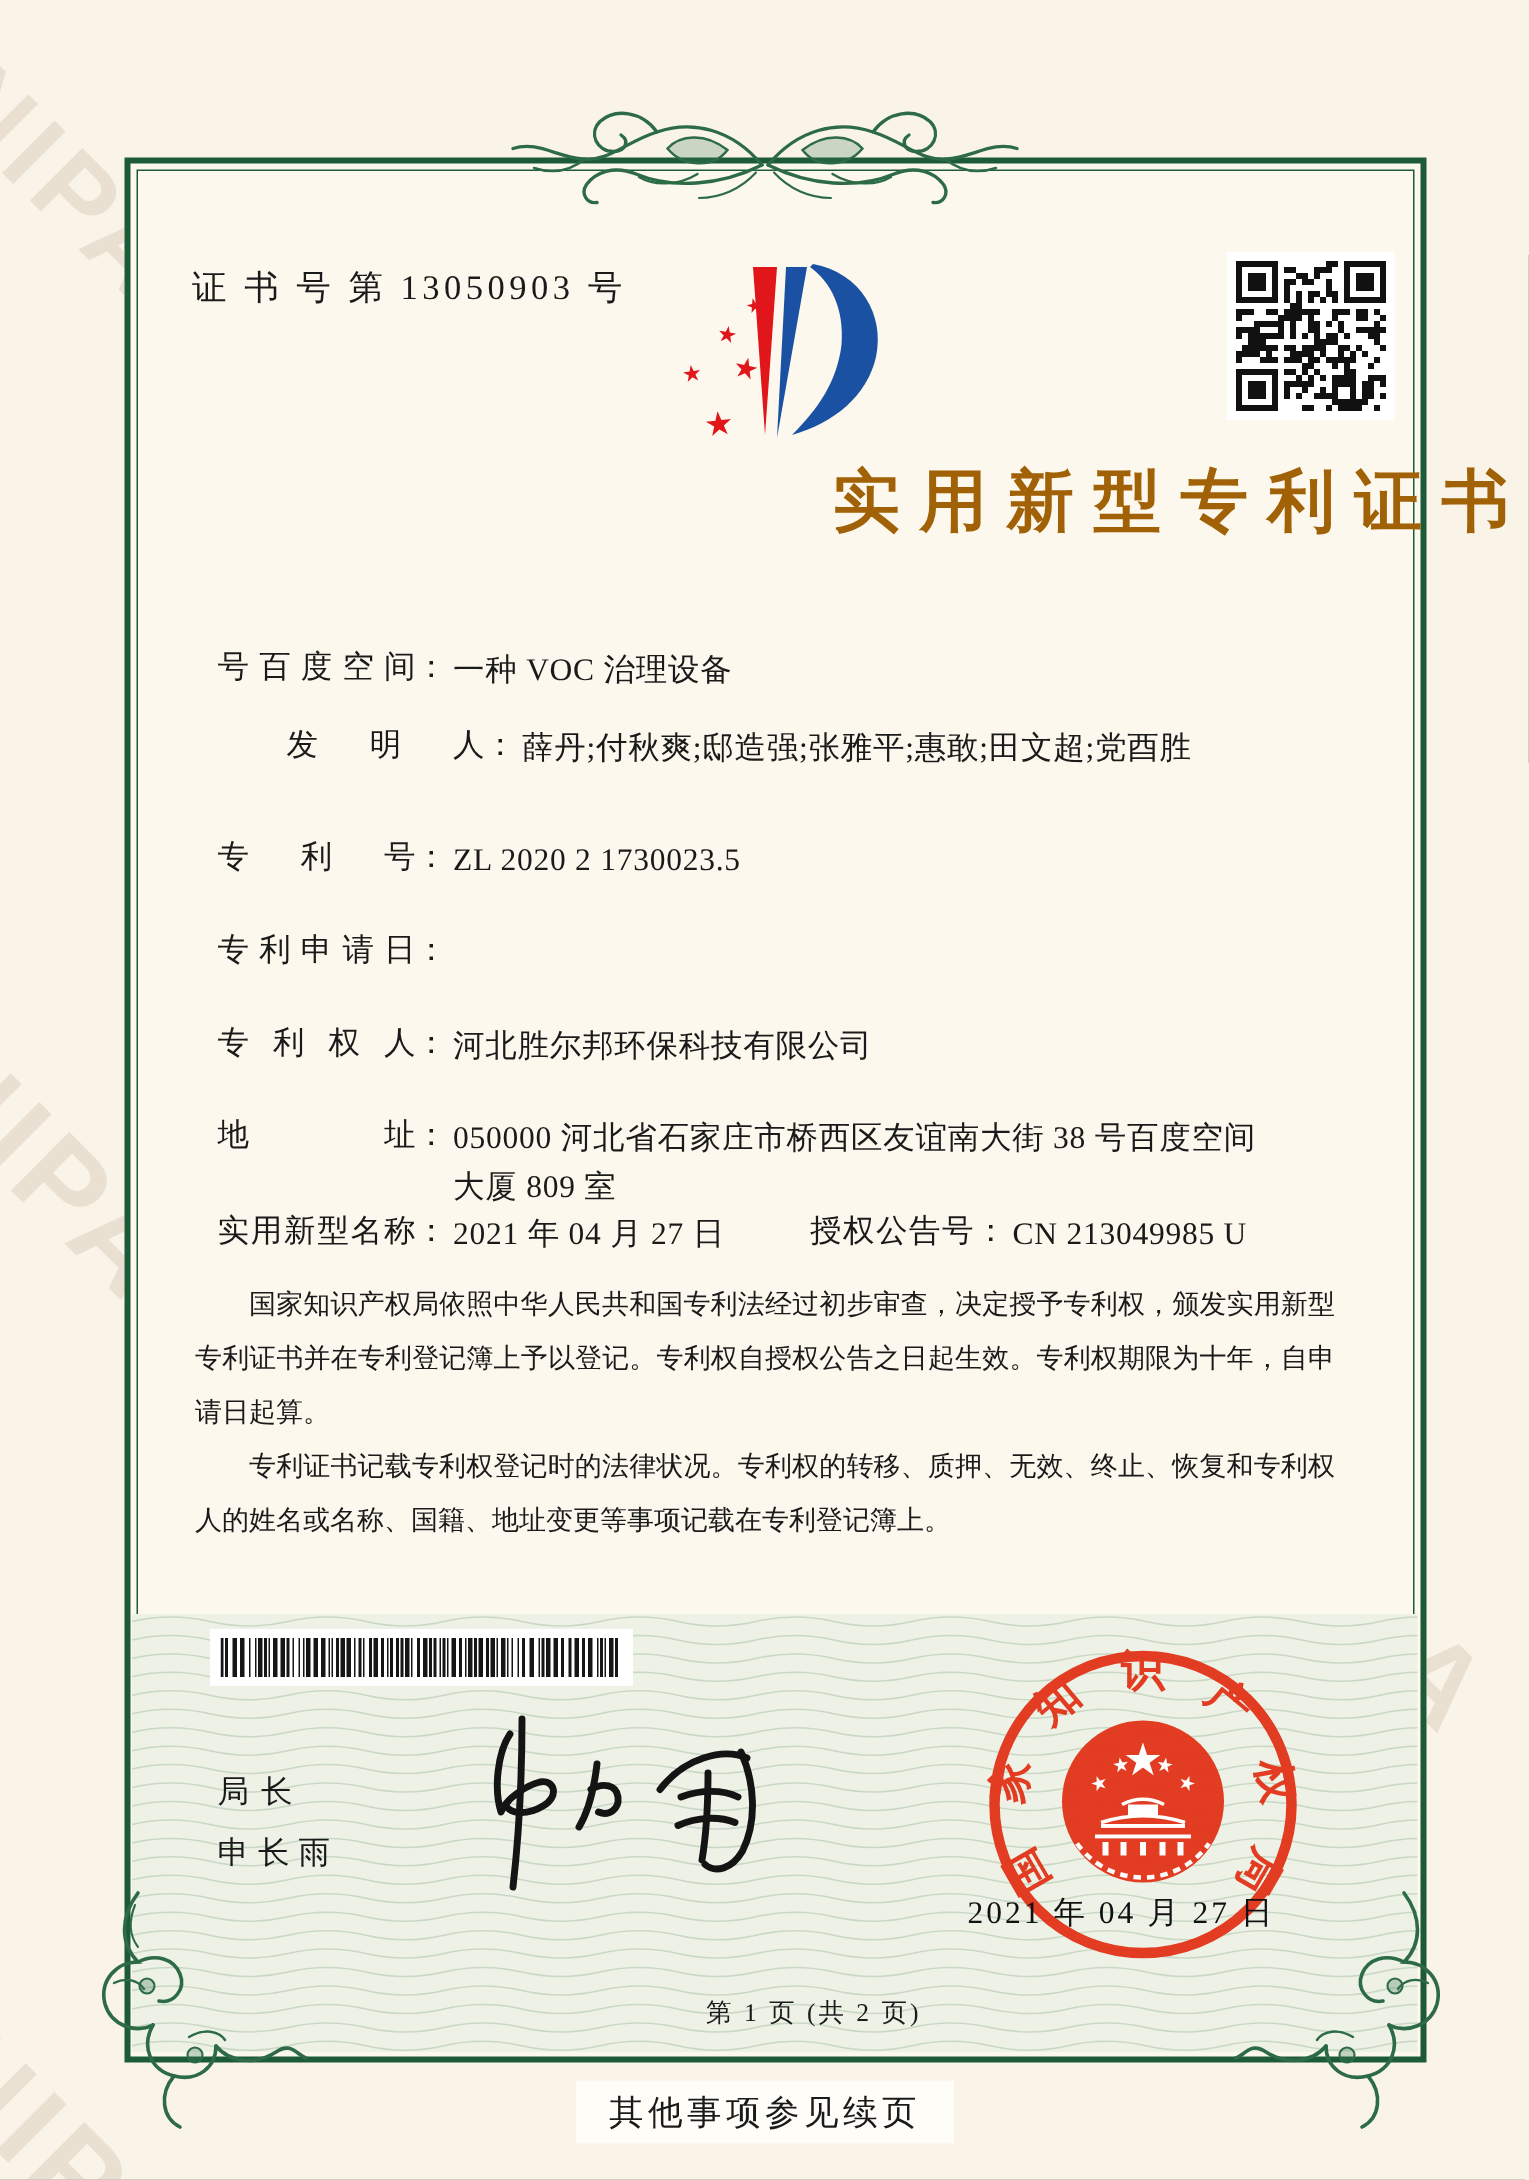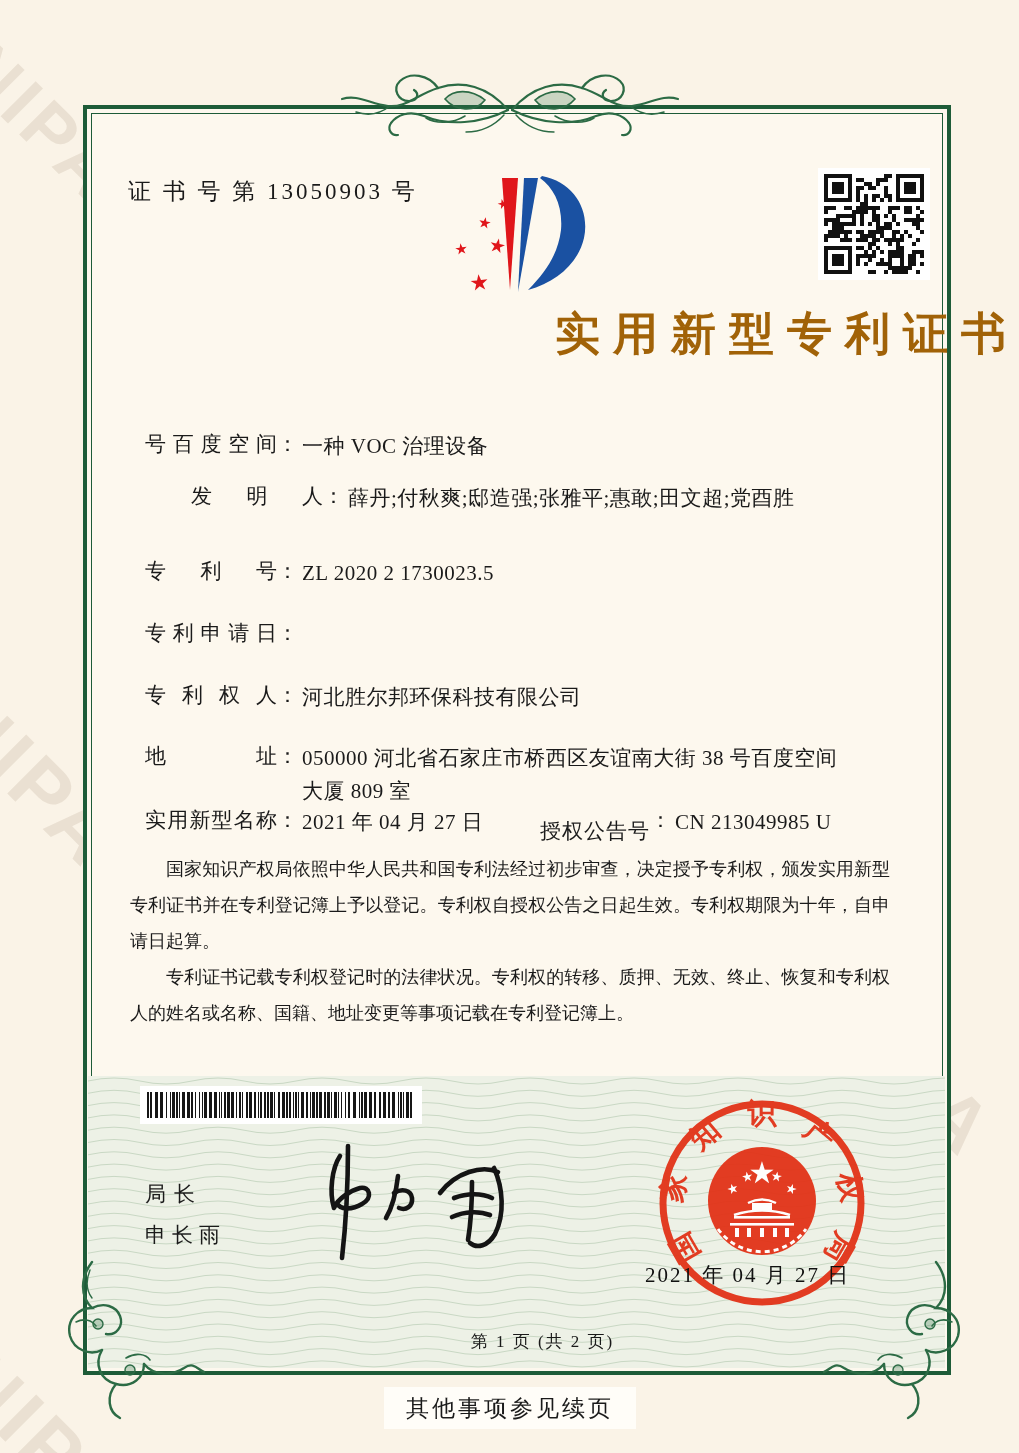--- a/index.html
+++ b/index.html
@@ -54,21 +54,21 @@
   .fcolon{flex:none;margin-right:4px;}
   .fvalue{white-space:pre-line;letter-spacing:.5px;max-width:560px;line-height:33px;}
   .r-name{top:430px;}
   .r-inv{top:482px;margin-left:46px;}
   .r-pno{top:557px;}
   .r-fdate{top:619px;}
   .r-owner{top:681px;}
   .r-addr{top:742px;}
   .r-gdate{top:806px;}
   .r-gno{top:806px;left:540px;}
-  .r-gno .flabel{width:auto;letter-spacing:1px;text-align-last:auto;margin-top:11px;}
+  .r-gno .flabel{width:auto;letter-spacing:1px;text-align-last:auto;}
   
   .body-text{position:absolute;left:130px;top:851px;width:760px;z-index:3;
     font-size:18px;line-height:36px;text-align:justify;}
   .body-text p{margin:0;text-indent:2em;}
   
   .barcode-box{position:absolute;left:140px;top:1086px;width:282px;height:38px;background:#fff;z-index:3;display:flex;align-items:center;justify-content:center;}
   
   .director-title{position:absolute;left:145px;top:1180px;font-size:21px;letter-spacing:8px;z-index:3;}
   .director-name{position:absolute;left:145px;top:1221px;font-size:21px;letter-spacing:6px;z-index:3;}
   .sig{position:absolute;left:282px;top:1138px;z-index:3;}

